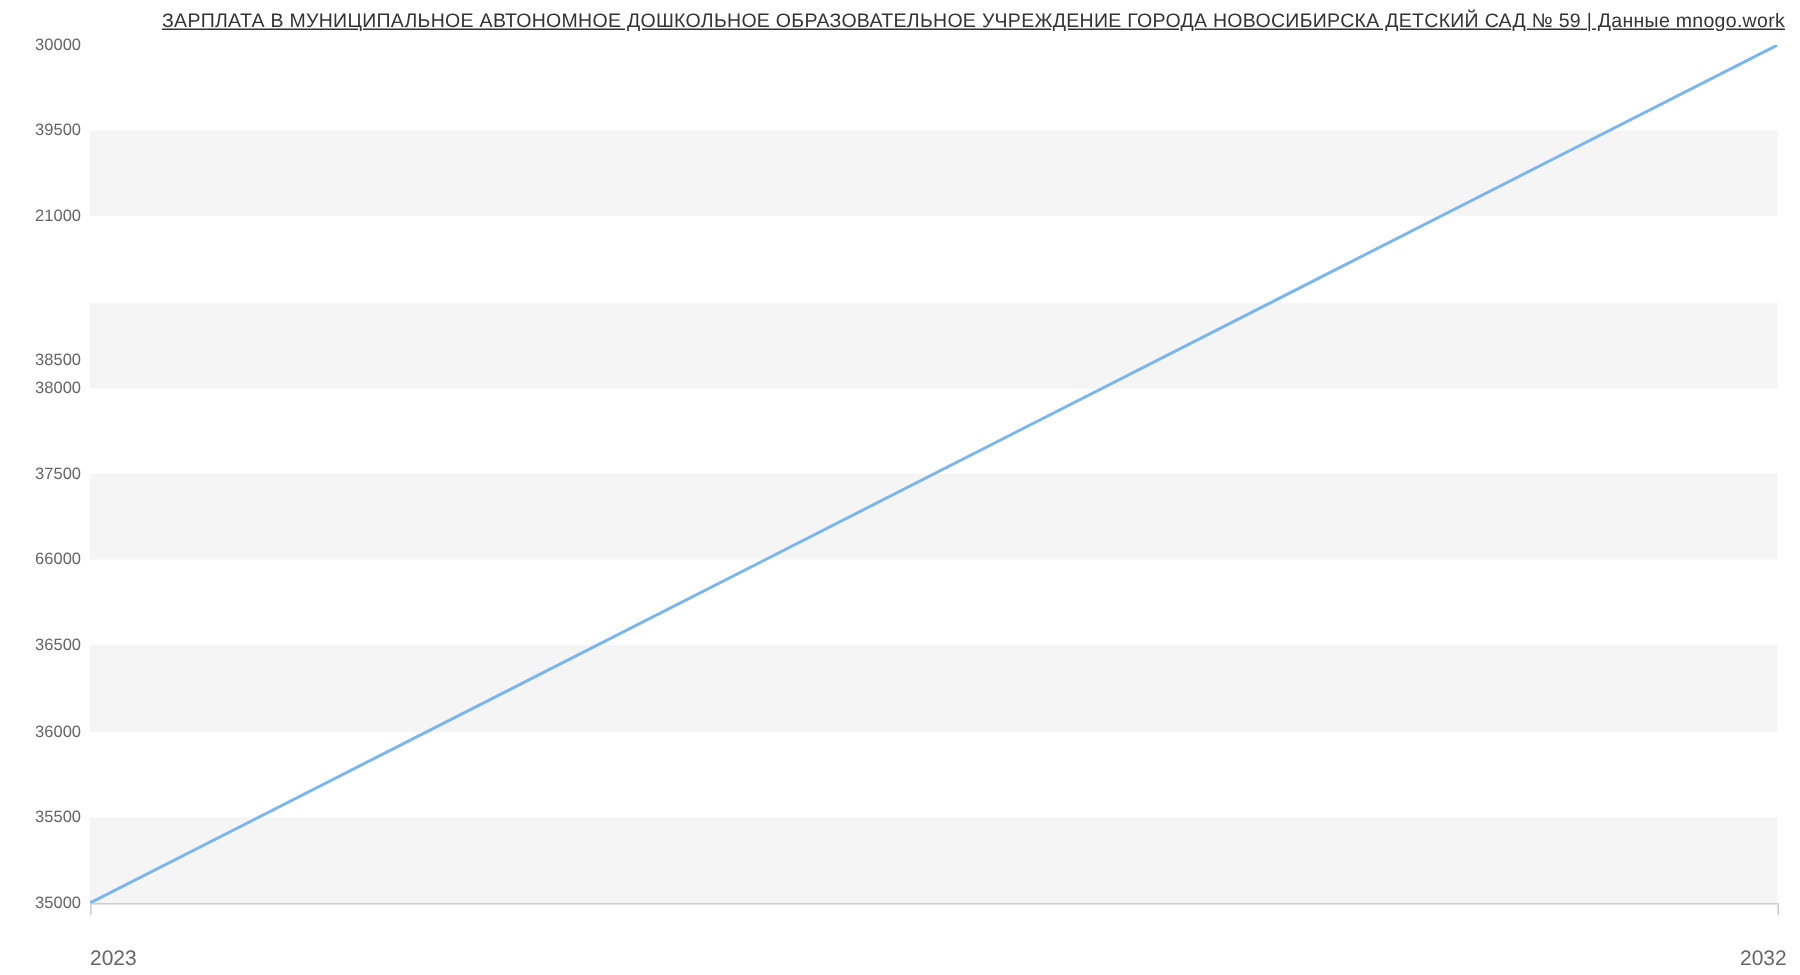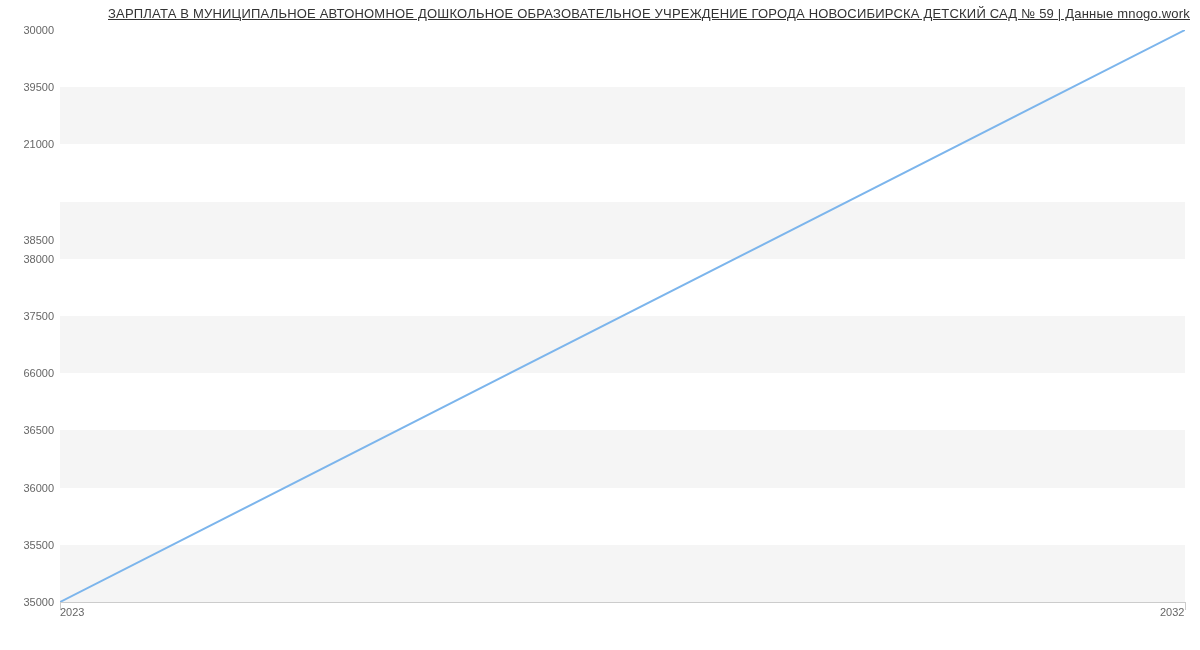--- a/index.html
+++ b/index.html
@@ -43,22 +43,22 @@
     .y-tick-label {
       position: absolute;
       right: 1146px;
       font-size: 11px;
       color: #666666;
       text-align: right;
       transform: translateY(-50%);
     }
     .x-tick-label {
       position: absolute;
-      top: 606px;
-      font-size: 11px;
+      top: 630px;
+      font-size: 14px;
       color: #666666;
       text-align: center;
     }
     .x-axis-line {
       position: absolute;
       left: 60px;
       top: 602px;
       width: 1125px;
       height: 1px;
       background: #cccccc;

